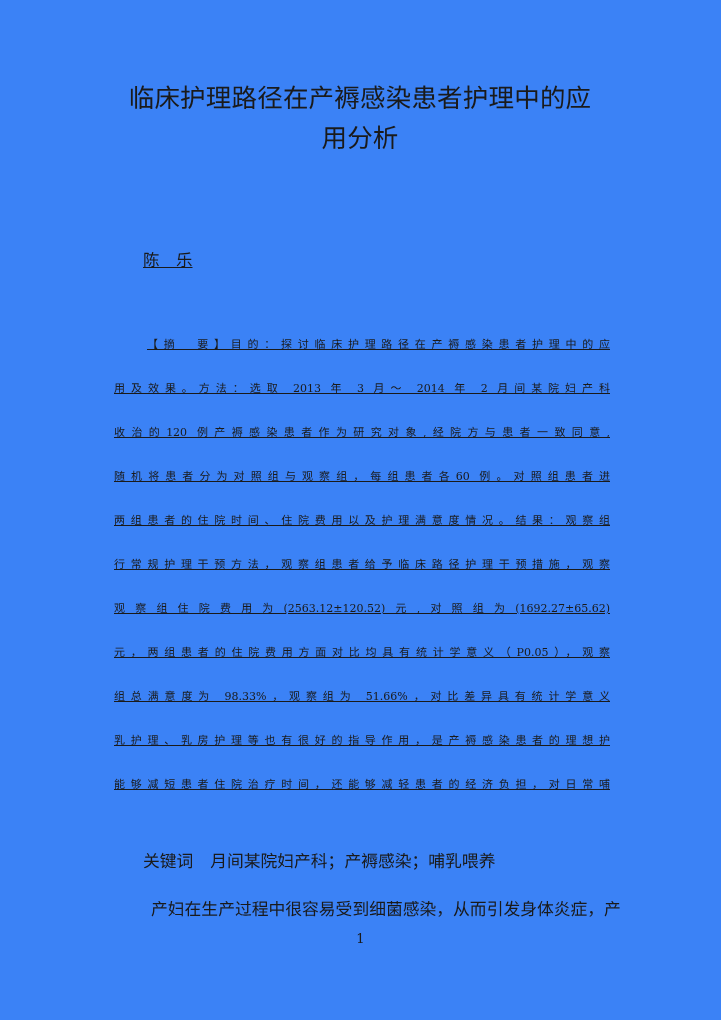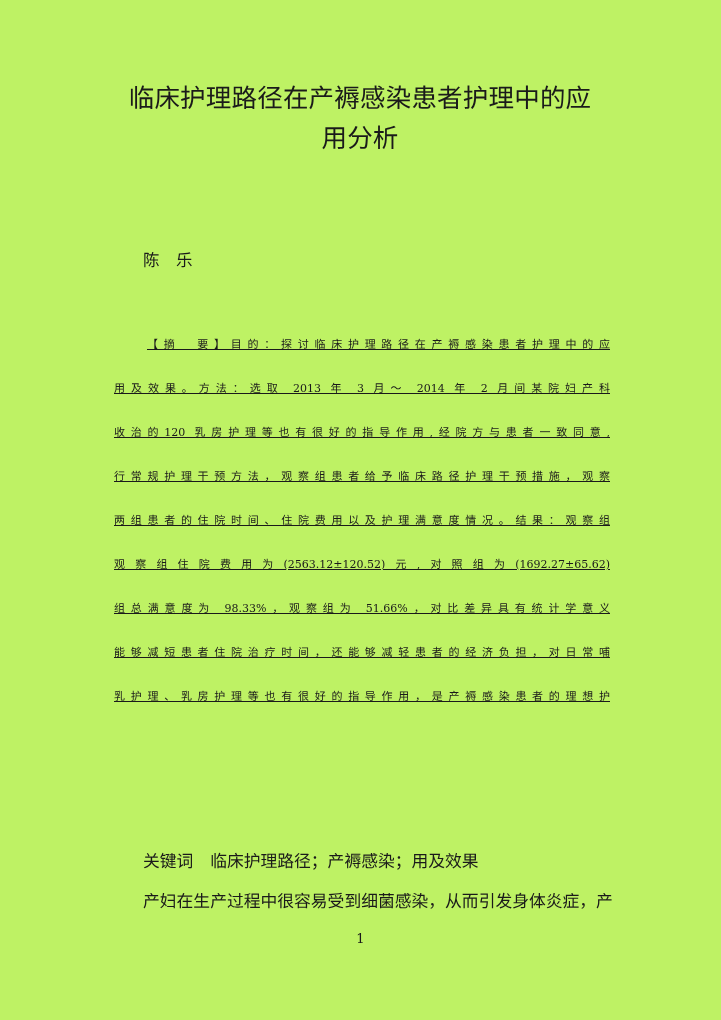--- a/index.html
+++ b/index.html
@@ -15,21 +15,21 @@
     font-family: "DejaVu Serif", "Liberation Serif", serif;
     color: #1a1a1a;
     position: relative;
   }
 
   .page {
     position: absolute;
     inset: 0;
     width: 721px;
     height: 1020px;
-    background: #bef264;
+    background: #3b82f6;
   }
 
   
   .doc-title {
     position: absolute;
     left: 110px;
     top: 78px;
     width: 500px;
     text-align: center;
     font-size: 25.5px;
@@ -47,20 +47,21 @@
     top: 243px;
     width: 505px;
   }
   .author-line,
   .affil-line {
     font-size: 16.5px;
     line-height: 36px;
     text-indent: 33px;
     white-space: pre;
     margin: 0;
+    text-decoration: underline;
   }
 
   
   .abstract-block {
     position: absolute;
     left: 110px;
     top: 321px;
     width: 504px;
   }
   .body-line {
@@ -93,21 +94,21 @@
     line-height: 40px;
     height: 40px;
     margin: 0;
     text-indent: 33px;
     white-space: pre;
   }
   .para-line {
     font-size: 16.8px;
     line-height: 40px;
     height: 40px;
-    margin: 0;
+    margin: 8px;
     text-indent: 33px;
     white-space: pre;
   }
 
   
   .page-number {
     position: absolute;
     left: 0;
     top: 930px;
     width: 721px;
@@ -127,29 +128,31 @@
     <span>用分析</span>
   </h1>
 
   <div class="author-block">
     <div class="author-line">陈　乐</div>
   </div>
 
   <div class="abstract-block">
     <div class="body-line justify indent">【摘　要】目的：探讨临床护理路径在产褥感染患者护理中的应</div>
     <div class="body-line justify">用及效果。方法：选取 2013 年 3 月～ 2014 年 2 月间某院妇产科</div>
-    <div class="body-line justify">收治的120 乳房护理等也有很好的指导作用,经院方与患者一致同意,</div>
+    <div class="body-line justify">收治的120 例产褥感染患者作为研究对象,经院方与患者一致同意,</div>
+    <div class="body-line justify">随机将患者分为对照组与观察组，每组患者各60 例。对照组患者进</div>
+    <div class="body-line justify">两组患者的住院时间、住院费用以及护理满意度情况。结果：观察组</div>
     <div class="body-line justify">行常规护理干预方法，观察组患者给予临床路径护理干预措施，观察</div>
-    <div class="body-line justify">两组患者的住院时间、住院费用以及护理满意度情况。结果：观察组</div>
     <div class="body-line justify">观察组住院费用为(2563.12±120.52)元,对照组为(1692.27±65.62)</div>
+    <div class="body-line justify">元，两组患者的住院费用方面对比均具有统计学意义（P0.05），观察</div>
     <div class="body-line justify">组总满意度为 98.33%，观察组为 51.66%，对比差异具有统计学意义</div>
+    <div class="body-line justify">乳护理、乳房护理等也有很好的指导作用，是产褥感染患者的理想护</div>
     <div class="body-line justify">能够减短患者住院治疗时间，还能够减轻患者的经济负担，对日常哺</div>
-    <div class="body-line justify">乳护理、乳房护理等也有很好的指导作用，是产褥感染患者的理想护</div>
   </div>
 
   <div class="tail-block">
-    <div class="kw-line">关键词　临床护理路径；产褥感染；用及效果</div>
+    <div class="kw-line">关键词　月间某院妇产科；产褥感染；哺乳喂养</div>
     <div class="para-line">产妇在生产过程中很容易受到细菌感染，从而引发身体炎症，产</div>
   </div>
 
   <div class="page-number">1</div>
 
 </div>
 
 </body></html>

